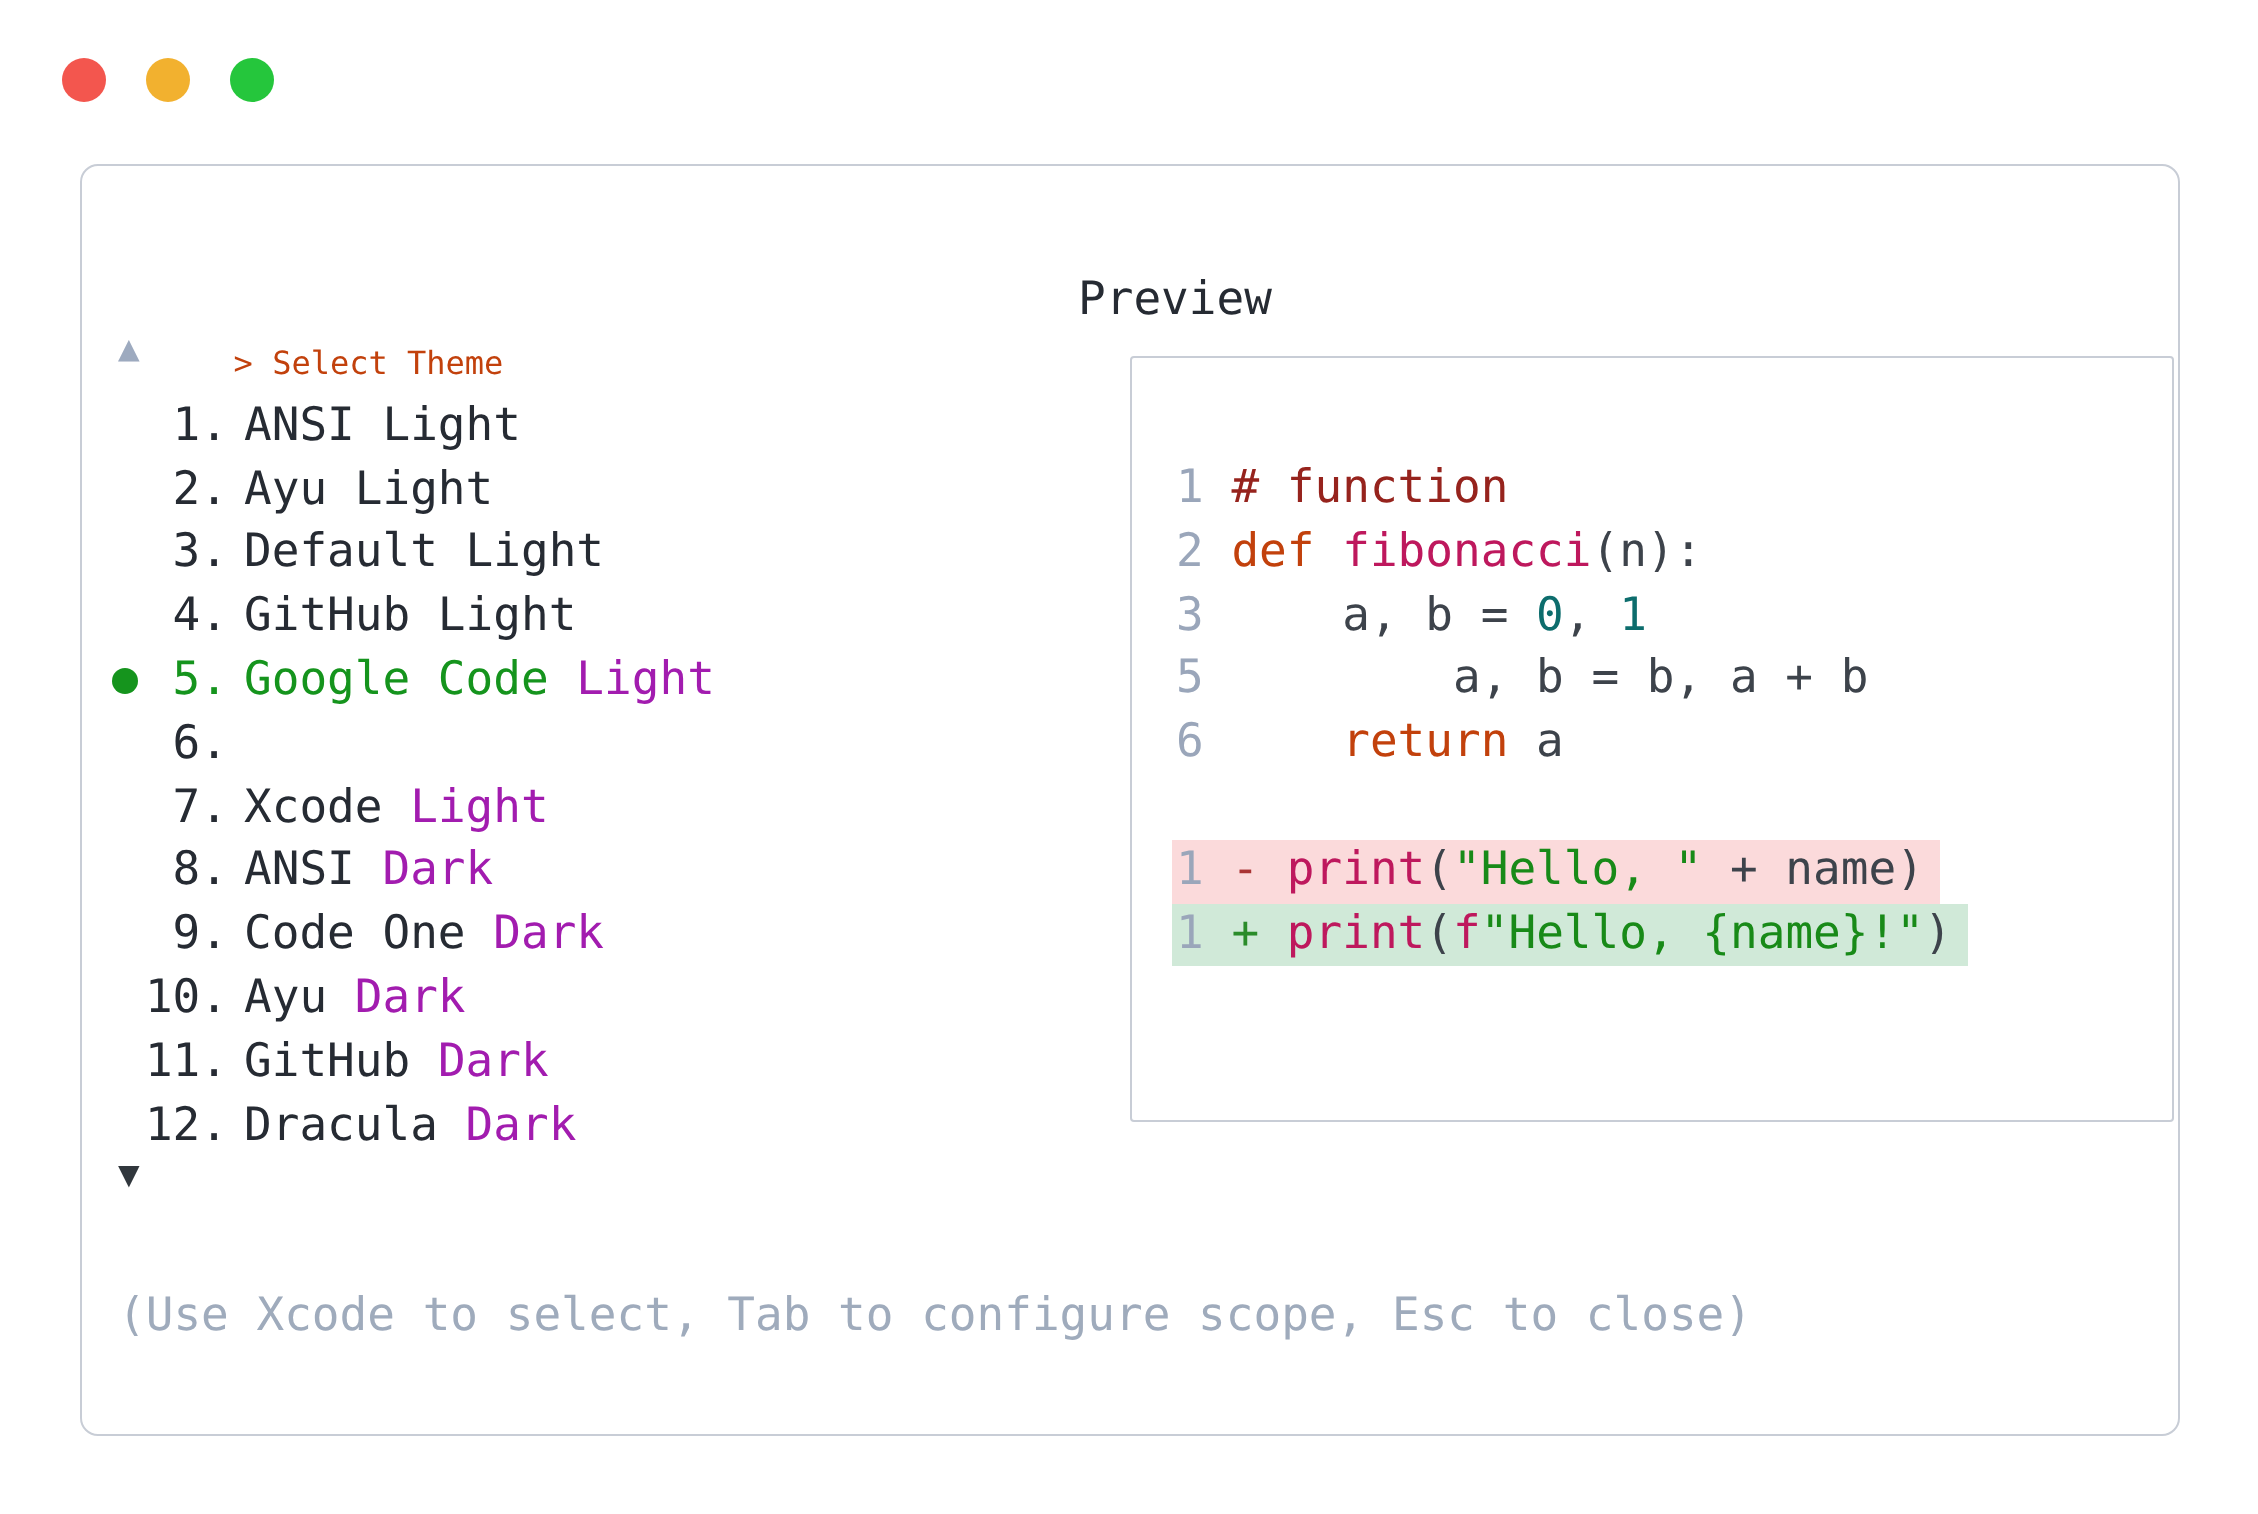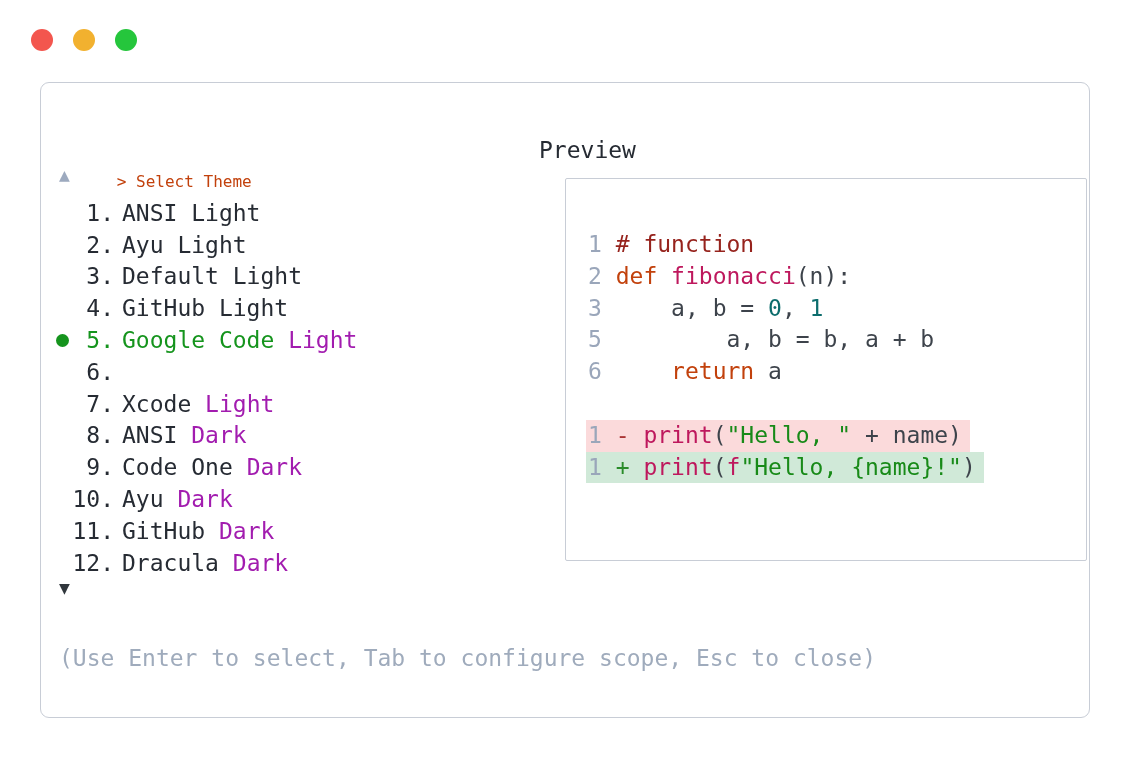--- a/index.html
+++ b/index.html
@@ -102,16 +102,16 @@
           <div class="cl"><span class="ln">2 </span><span class="tk-kwd">def</span><span class="tk-pln"> </span><span class="tk-fn">fibonacci</span><span class="tk-pln">(n):</span></div>
           <div class="cl"><span class="ln">3 </span><span class="tk-pln">    a, b = </span><span class="tk-num">0</span><span class="tk-pln">, </span><span class="tk-num">1</span></div>
           <div class="cl"><span class="ln">5 </span><span class="tk-pln">        a, b = b, a + b</span></div>
           <div class="cl"><span class="ln">6 </span><span class="tk-pln">    </span><span class="tk-kwd">return</span><span class="tk-pln"> a</span></div>
           <div class="cl"></div>
           <div class="cl"><span class="band band-removed"><span class="ln">1 </span><span class="sign-minus">- </span><span class="tk-fn">print</span><span class="tk-pln">(</span><span class="tk-str">"Hello, "</span><span class="tk-pln"> + name)</span></span></div>
           <div class="cl"><span class="band band-added"><span class="ln">1 </span><span class="sign-plus">+ </span><span class="tk-fn">print</span><span class="tk-pln">(</span><span class="tk-fn">f</span><span class="tk-str">"Hello, {name}!"</span><span class="tk-pln">)</span></span></div>
         </div>
     </div>
 
-    <div class="footer">(Use Enter to select, Tab to configure scope, Esc to close)</div>
+    <div class="footer">(Use Xcode to select, Tab to configure scope, Esc to close)</div>
 
   </div>
 </div>
 
 </body></html>

